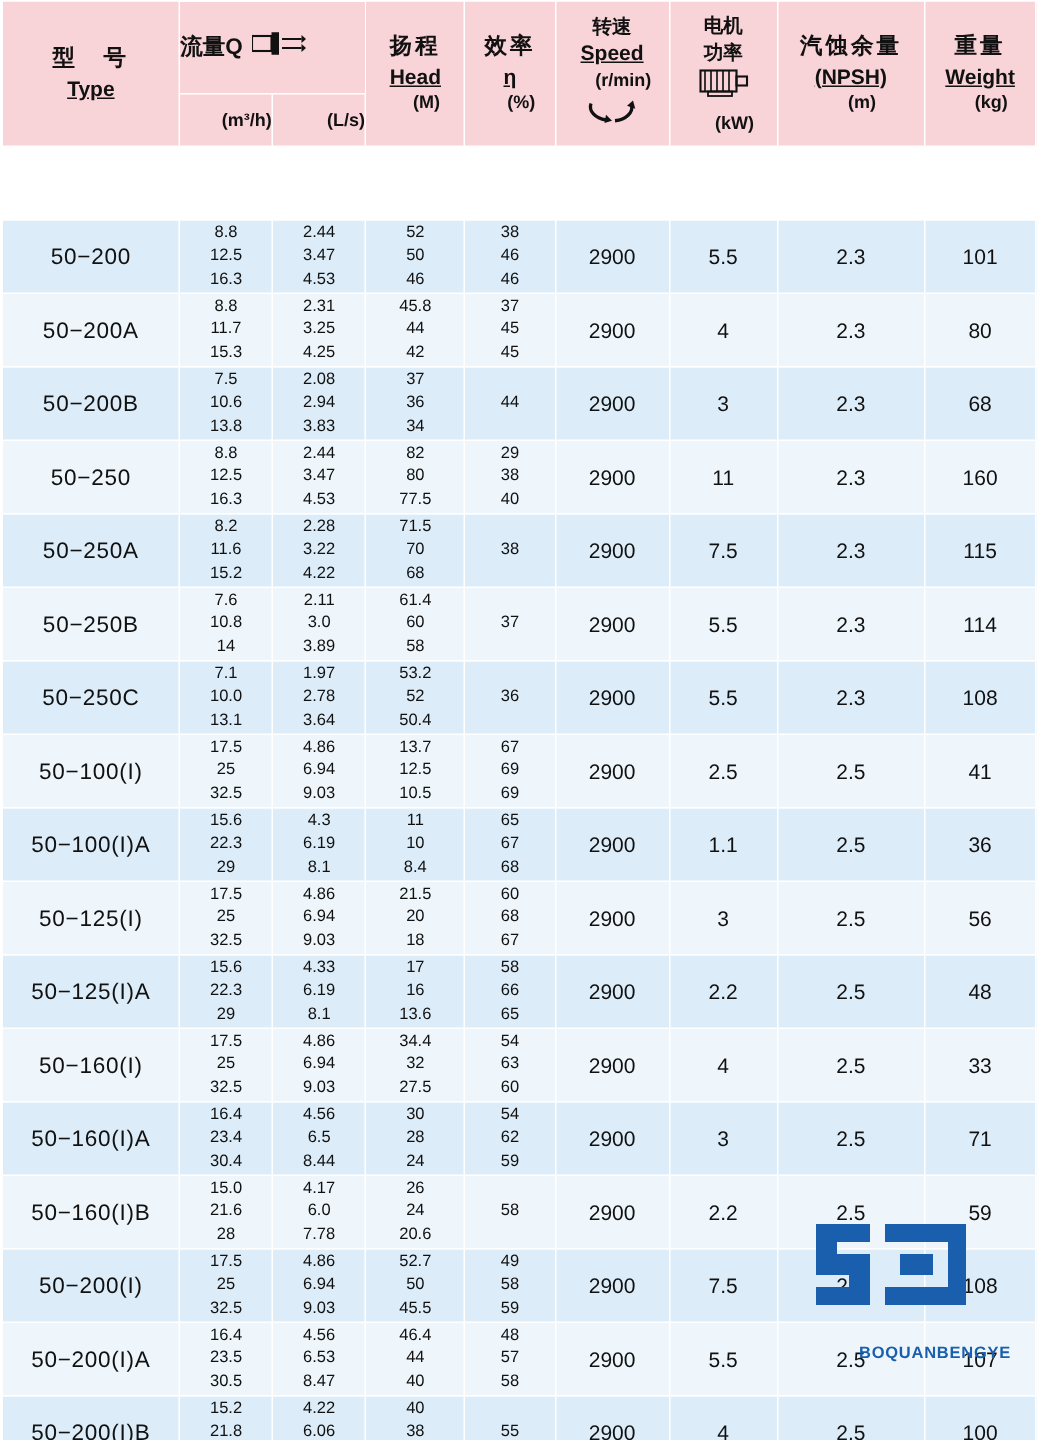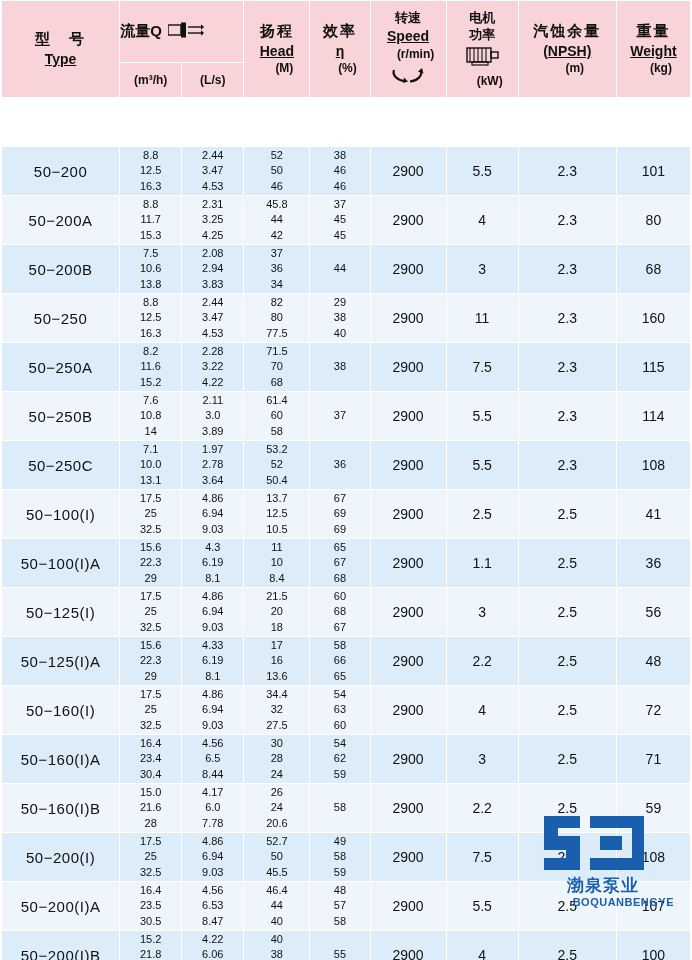--- a/index.html
+++ b/index.html
@@ -39,20 +39,21 @@
     padding: 0;
   }
   .hdr-main {
     height: 96px;
     font-size: 15px;
     line-height: 1.35;
   }
   .hdr-sub {
     height: 34px;
     font-size: 12px;
+    text-align: right;
   }
   .hdr-title-cn { font-size: 15px; letter-spacing: 2px; }
   .hdr-title-en { font-size: 14px; text-decoration: underline; }
   .hdr-small { font-size: 13px; }
   .hdr-unit { font-size: 12px; font-weight: bold; margin-left: 15px; }
 
   .flow-top {
     height: 60px;
     font-size: 15px;
     position: relative;
@@ -457,21 +458,21 @@
 9.03</td>
           <td class="triple">34.4
 32
 27.5</td>
           <td class="triple">54
 63
 60</td>
           <td class="mid">2900</td>
           <td class="mid">4</td>
           <td class="mid">2.5</td>
-          <td class="mid">72</td>
+          <td class="mid">33</td>
         </tr>
         <tr class="band-a">
           <td class="type-cell">50−160(I)A</td>
           <td class="triple">16.4
 23.4
 30.4</td>
           <td class="triple">4.56
 6.5
 8.44</td>
           <td class="triple">30
@@ -559,17 +560,16 @@
         </tr>
       </tbody>
   </table>
 
   <div class="logo">
     <svg class="logo-mark" viewBox="0 0 108 62">
       <path d="M4 4 H40 V16 H18 V24 H40 V58 H4 V46 H26 V38 H4 Z" fill="#1a5fae"></path>
       <path d="M50 4 H104 V58 H50 V46 H92 V16 H50 Z" fill="#1a5fae"></path>
       <rect x="60" y="24" width="22" height="14" fill="#1a5fae"></rect>
     </svg>
-    <div class="logo-text-cn">渤泉泵业</div>
     <div class="logo-text-en">BOQUANBENGYE</div>
   </div>
 
 </div>
 
 </body></html>

